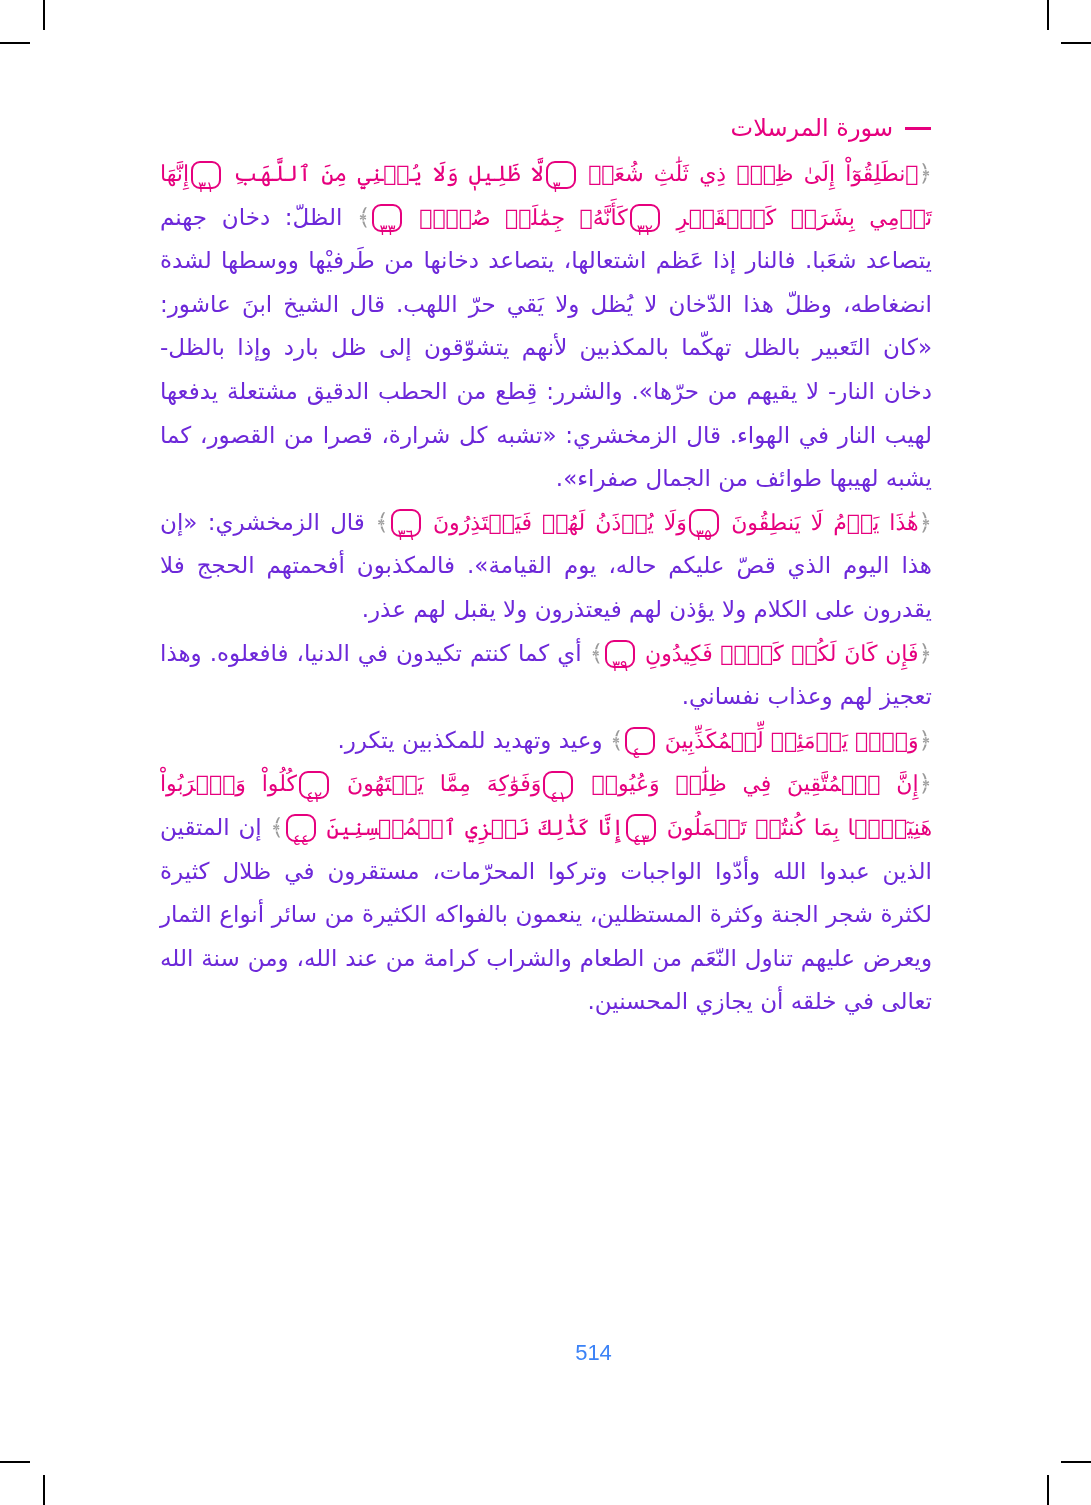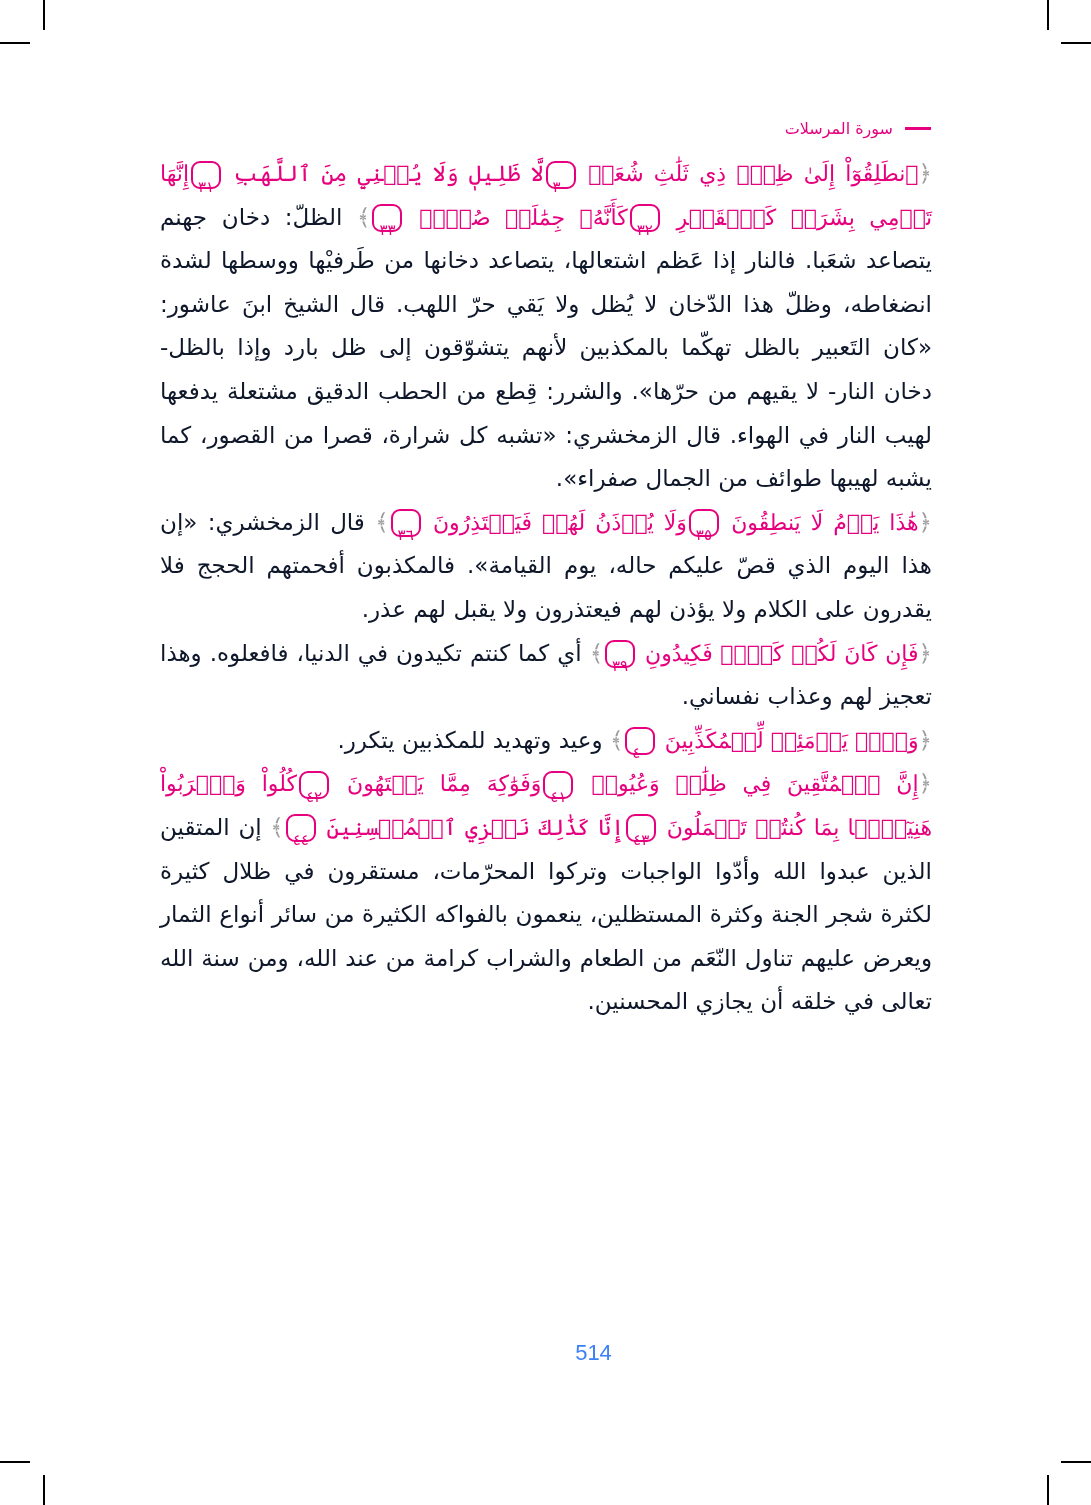--- a/index.html
+++ b/index.html
@@ -34,21 +34,21 @@
     gap: 12px;
   }
   .header-rule {
     width: 26px;
     height: 3px;
     background: #e6007e;
     display: inline-block;
   }
   .header-title {
     color: #e6007e;
-    font-size: 16px;
+    font-size: 24px;
     font-family: "DejaVu Sans", sans-serif;
     letter-spacing: 0.5px;
   }
 
   .content {
     position: absolute;
     top: 152px;
     left: 160px;
     width: 772px;
     direction: rtl;
@@ -78,21 +78,21 @@
     border-radius: 9px;
     color: #e6007e;
     font-size: 15px;
     text-align: center;
     vertical-align: middle;
     margin: 0 2px;
     padding: 12px 2px;
     box-sizing: border-box;
     font-family: "DejaVu Sans", sans-serif;
   }
-  .commentary { color: #0f172a; }
+  .commentary { color: #6d28d9; }
 
   .page-number {
     position: absolute;
     top: 1340px;
     left: 0;
     width: 1091px;
     text-align: center;
     font-family: Liberation Sans, sans-serif;
     font-size: 22px;
     color: #3b82f6;

